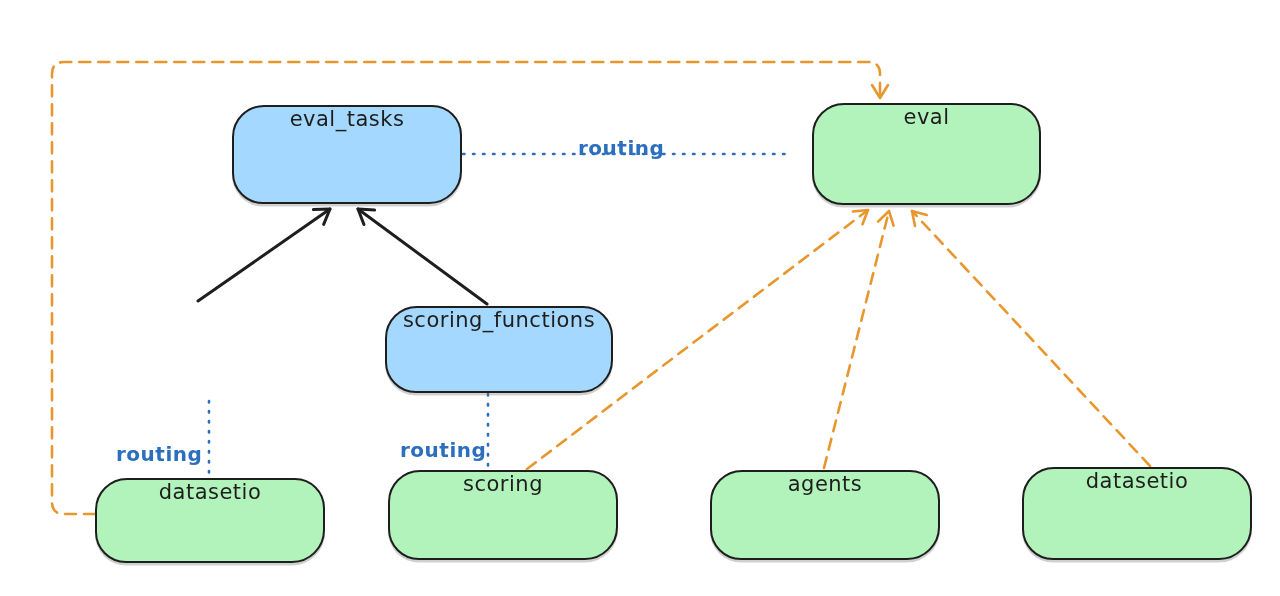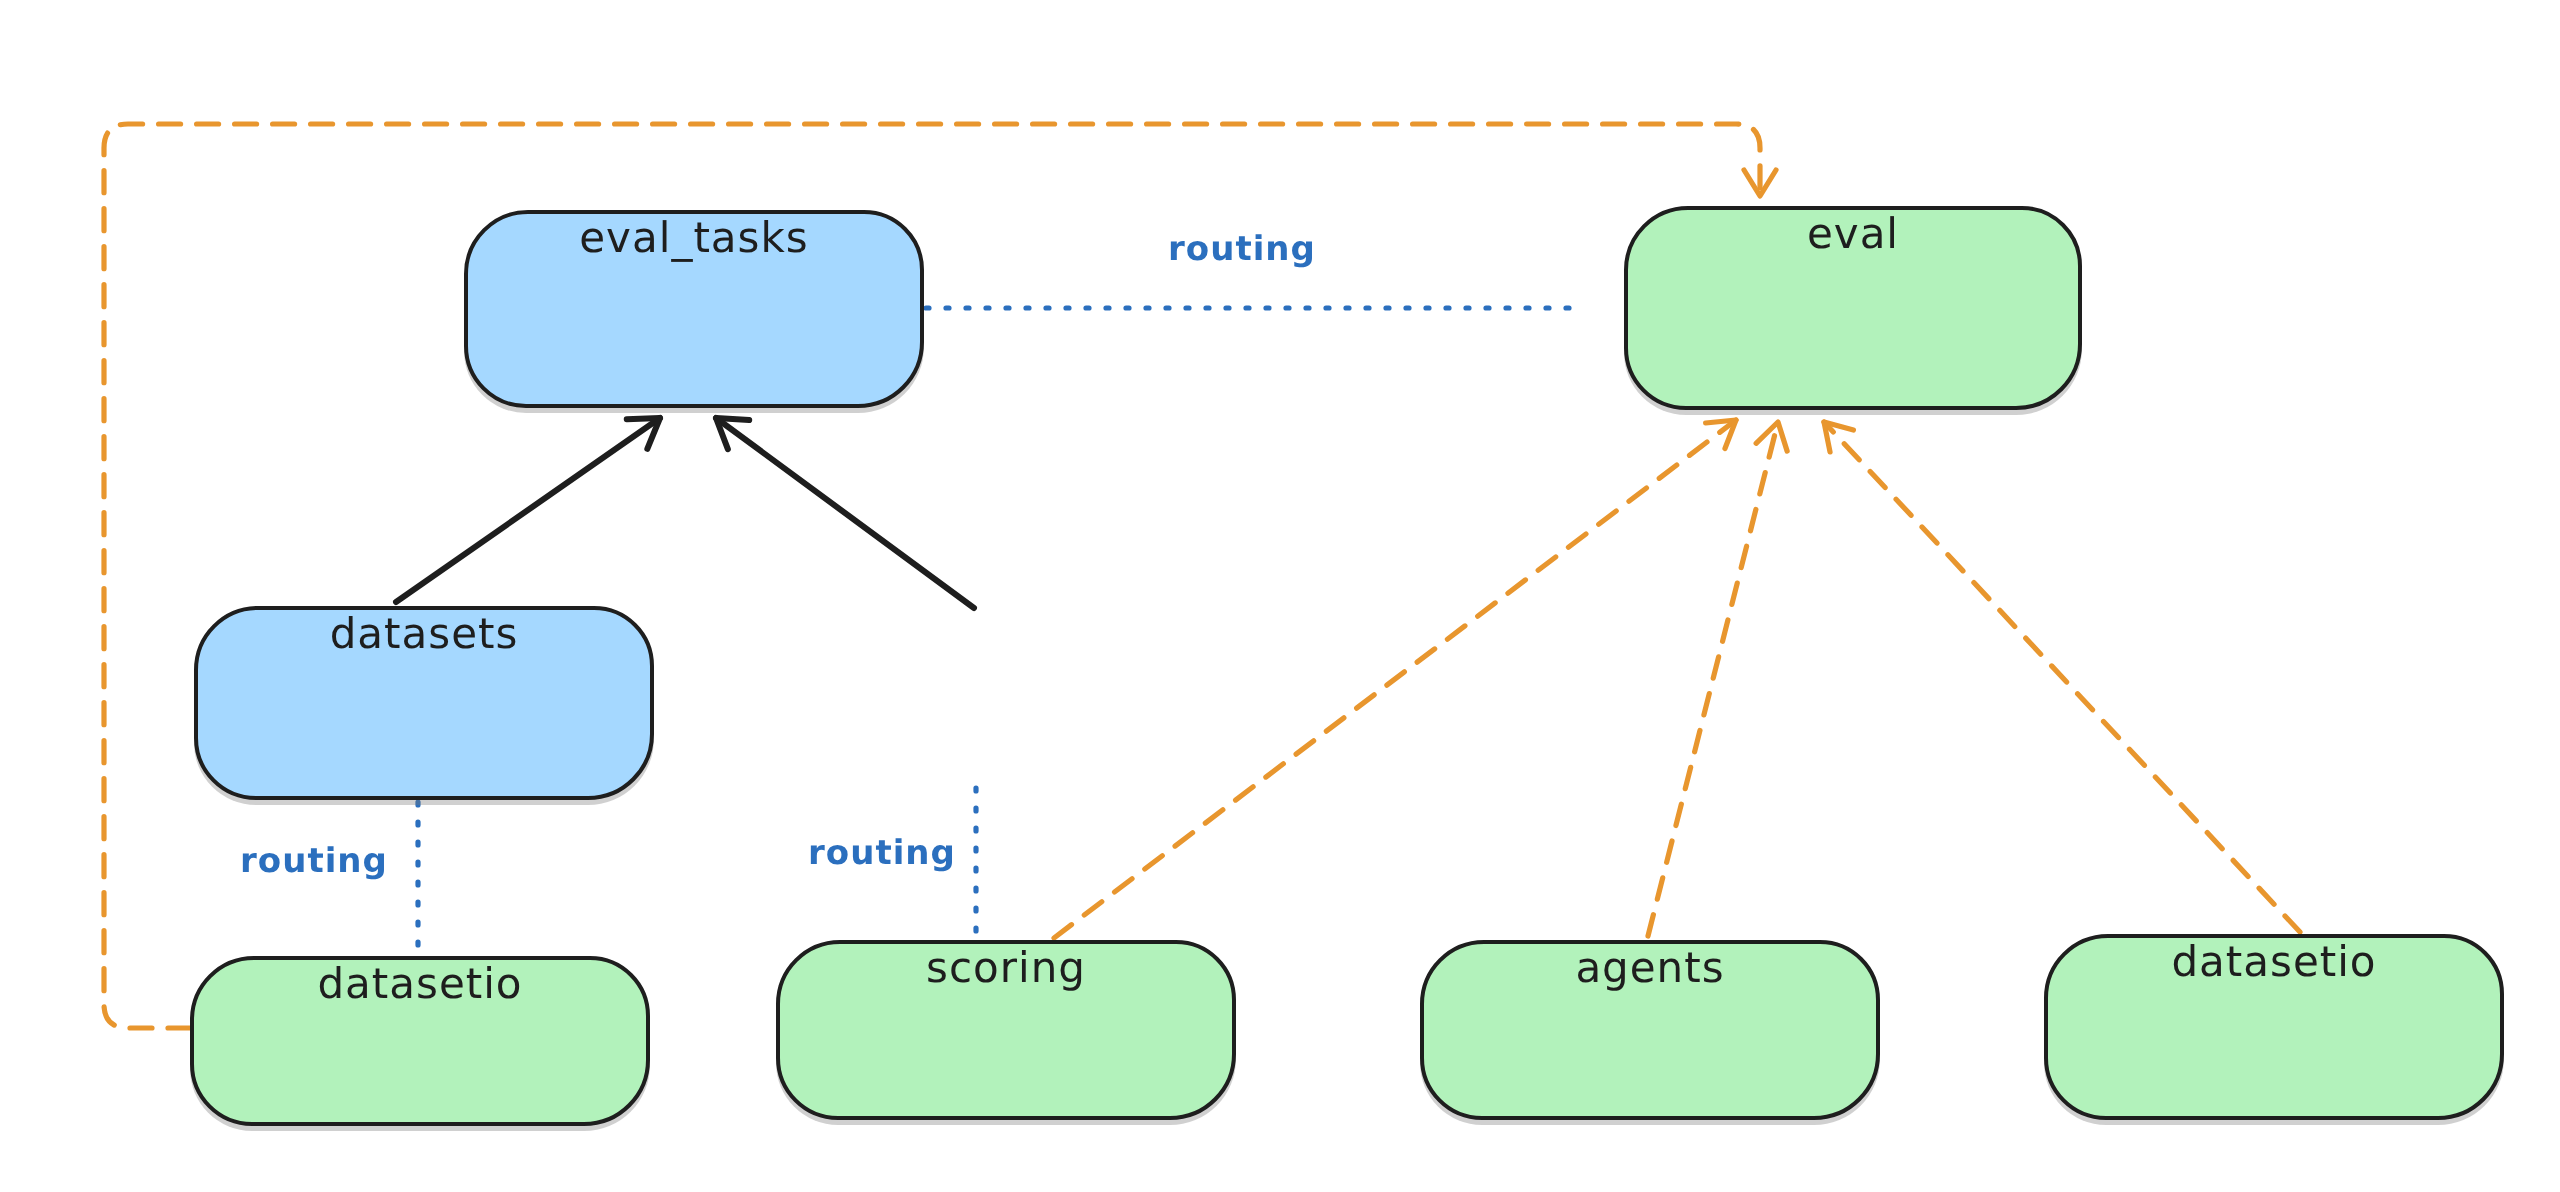--- a/index.html
+++ b/index.html
@@ -68,24 +68,25 @@
     letter-spacing: 0.5px;
   }
   .node.blue  { background: var(--blue-fill, #a5d8ff); }
   .node.green { background: var(--green-fill, #b2f2bb); }
   .node-label {
     white-space: nowrap;
   }
   .edge-label {
     position: absolute;
     color: var(--routing-blue, #2b6fbe);
-    font-size: 17px;
+    font-size: 20px;
     font-weight: 600;
     letter-spacing: 0.5px;
     text-align: center;
+    margin-top: 21px;
   }
 </style>
 </head>
 <body>
 
 <div class="canvas">
 
   <svg class="edges" width="1280" height="596" viewBox="0 0 1280 596">
     <defs>
       <marker id="ah-black" viewBox="-18 -13 24 26" markerWidth="24" markerHeight="26" refX="0" refY="0" orient="auto" markerUnits="userSpaceOnUse">
@@ -110,24 +111,24 @@
   </svg>
 
   <div class="node blue" style="left:232px; top:105px; width:230px; height:99px;">
     <span class="node-label">eval_tasks</span>
   </div>
 
   <div class="node green" style="left:788px; top:103px; width:229px; height:102px;margin-left:24px;">
     <span class="node-label">eval</span>
   </div>
 
-  <div class="node blue" style="left:97px; top:303px; width:230px; height:97px;">
-    <span class="node-label">datasets</span>
+
+  <div class="node blue" style="left:385px; top:306px; width:228px; height:87px;">
+    <span class="node-label">scoring_functions</span>
   </div>
-
 
   <div class="node green" style="left:388px; top:470px; width:230px; height:90px;">
     <span class="node-label">scoring</span>
   </div>
 
   <div class="node green" style="left:95px; top:478px; width:230px; height:85px;">
     <span class="node-label">datasetio</span>
   </div>
 
   <div class="node green" style="left:710px; top:470px; width:230px; height:90px;">

